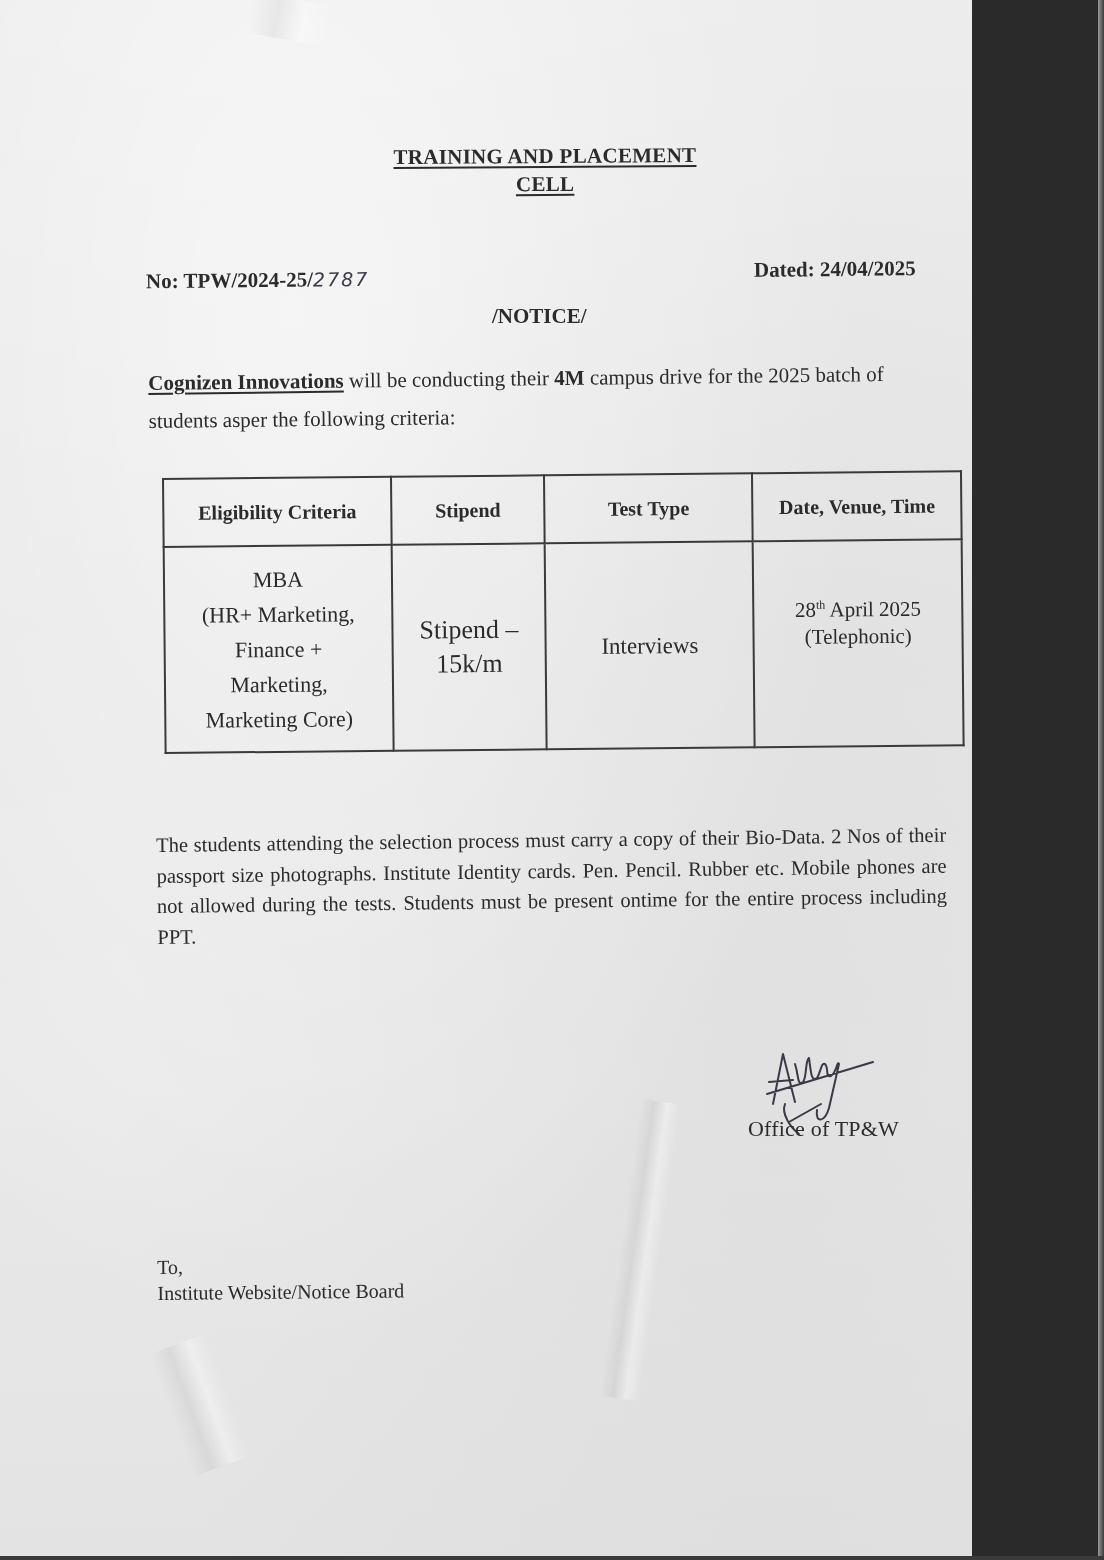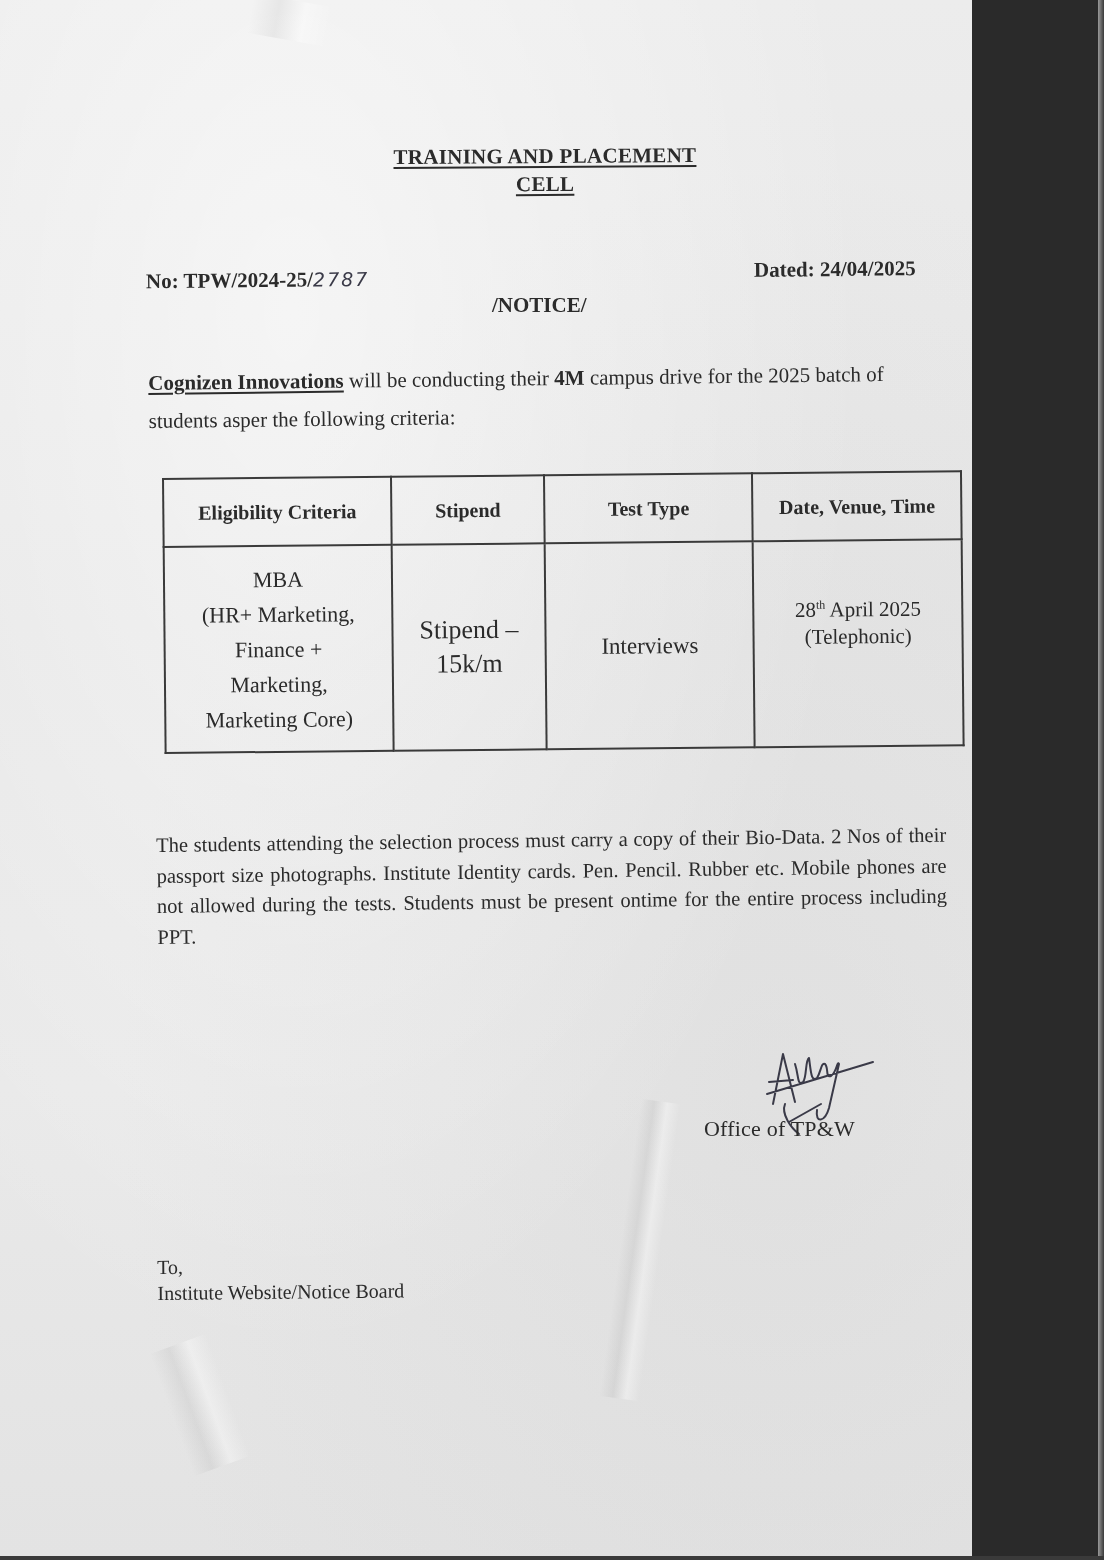--- a/index.html
+++ b/index.html
@@ -68,21 +68,21 @@
     }
     .dated {
       left: 754px;
       top: 257px;
       font-weight: bold;
       font-size: 21px;
       transform: rotate(-0.6deg);
     }
     .notice-title {
       left: 492px;
-      top: 293px;
+      top: 304px;
       font-weight: bold;
       font-size: 21px;
     }
 
     .intro {
       left: 148px;
       top: 364px;
       width: 790px;
       font-size: 21px;
       line-height: 38px;
@@ -137,21 +137,21 @@
       transform-origin: left top;
     }
 
     .signature {
       left: 755px;
       top: 1042px;
       width: 130px;
       height: 105px;
     }
     .office {
-      left: 704px;
+      left: 748px;
       top: 1116px;
       font-size: 22px;
       letter-spacing: 0.2px;
     }
 
     .to-block {
       left: 157px;
       top: 1254px;
       font-size: 20px;
       line-height: 26px;

